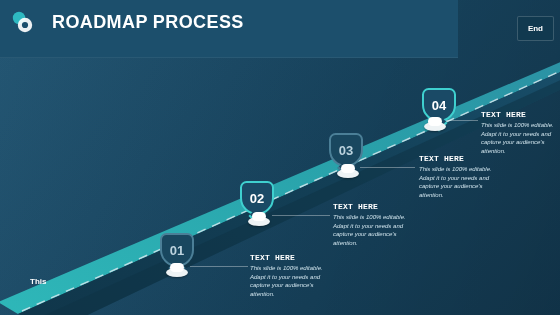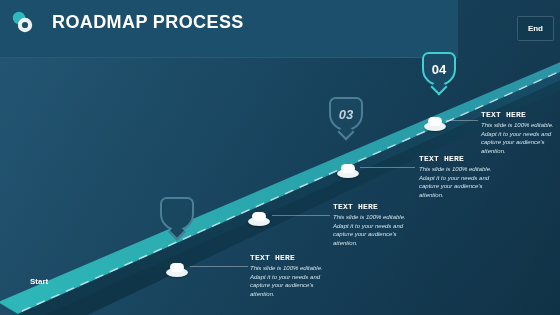--- a/index.html
+++ b/index.html
@@ -29,41 +29,41 @@
   }
   .title{
     position:absolute;left:52px;top:12px;
     color:#ffffff;font-size:18px;font-weight:bold;letter-spacing:0.4px;
   }
   
   .road{
     position:absolute;left:-40px;top:30px;width:660px;height:300px;
   }
   
-  .marker{position:absolute;}
+  .marker{position:absolute;margin-top:36px;}
   .pin{
     position:relative;width:34px;height:40px;
   }
   .pin .shape{
     position:absolute;left:0;top:0;width:34px;height:34px;
     background:#1a4a66;
     border:2px solid #3fd0cf;
     border-radius:7px 7px 18px 18px;
     transform:rotate(0deg);
     box-sizing:border-box;
   }
   .pin .shape.dim{
     border-color:#4b7f97;background:#19475f;
   }
   .pin .num{
     position:absolute;left:0;top:0;width:34px;height:34px;
     display:flex;align-items:center;justify-content:center;
     color:#ffffff;font-size:13px;font-weight:bold;
   }
-  .pin .num.dim{color:#bcd3de;font-style:italic;}
+  .pin .num.dim{color:#bcd3de;}
   .pin .tip{
     position:absolute;left:11px;top:29px;width:12px;height:12px;
     background:#1a4a66;border-right:2px solid #3fd0cf;border-bottom:2px solid #3fd0cf;
     transform:rotate(45deg);box-sizing:border-box;
   }
   .pin .tip.dim{border-right-color:#4b7f97;border-bottom-color:#4b7f97;background:#19475f;}
   .base{
     position:absolute;width:22px;height:9px;border-radius:50%;
     background:#eef3f5;box-shadow:0 1px 2px rgba(0,0,0,0.35);
   }
@@ -125,37 +125,45 @@
     <svg class="logo" viewBox="0 0 26 26">
       <circle cx="9" cy="8" r="6.2" fill="#2fbfc6" opacity="0.95"></circle>
       <circle cx="15" cy="15" r="7.2" fill="#ffffff" opacity="0.92"></circle>
       <circle cx="15" cy="15" r="3.1" fill="#1c4f6c"></circle>
     </svg>
     <div class="title">ROADMAP PROCESS</div>
   </div>
 
   <div class="endbox">End</div>
 
-  <div class="startlbl">Start</div>
+  <div class="startlbl">This</div>
 
   <div class="marker" style="left:160px;top:197px;">
     <div class="pin">
       <div class="shape dim"></div>
       <div class="tip dim"></div>
+      <div class="num dim">01</div>
     </div>
   </div>
   <div class="base" style="left:166px;top:268px;">
     <div class="capsule"></div>
   </div>
   <div class="leader" style="left:190px;top:266px;width:58px;"></div>
   <div class="callout" style="left:250px;top:253px;">
     <div class="head">TEXT HERE</div>
     <div class="body">This slide is 100% editable. Adapt it to your needs and capture your audience's attention.</div>
   </div>
 
+  <div class="marker" style="left:240px;top:145px;">
+    <div class="pin">
+      <div class="shape"></div>
+      <div class="tip"></div>
+      <div class="num">02</div>
+    </div>
+  </div>
   <div class="base" style="left:248px;top:217px;">
     <div class="capsule"></div>
   </div>
   <div class="leader" style="left:272px;top:215px;width:58px;"></div>
   <div class="callout" style="left:333px;top:202px;">
     <div class="head">TEXT HERE</div>
     <div class="body">This slide is 100% editable. Adapt it to your needs and capture your audience's attention.</div>
   </div>
 
   <div class="marker" style="left:329px;top:97px;">

